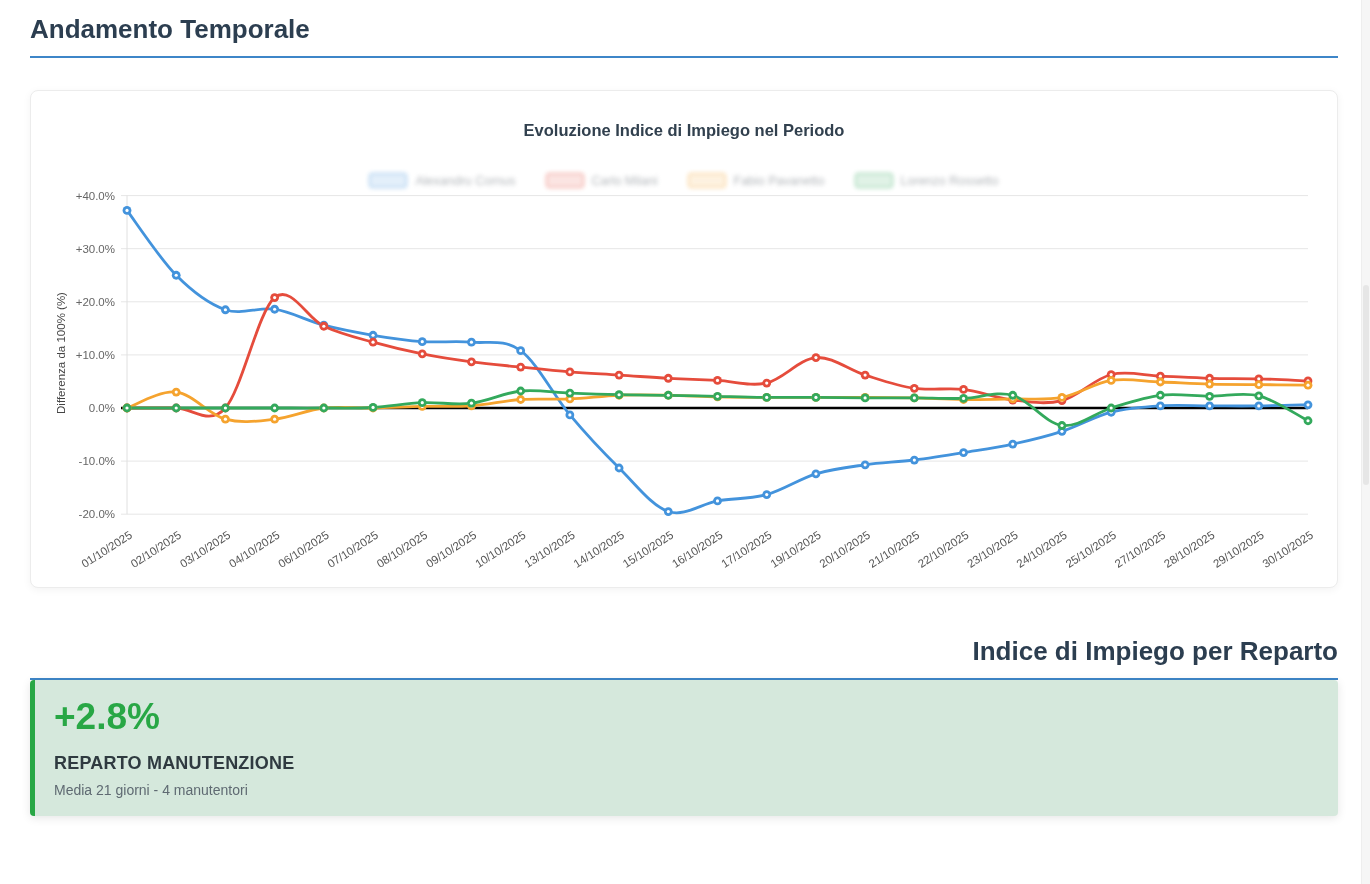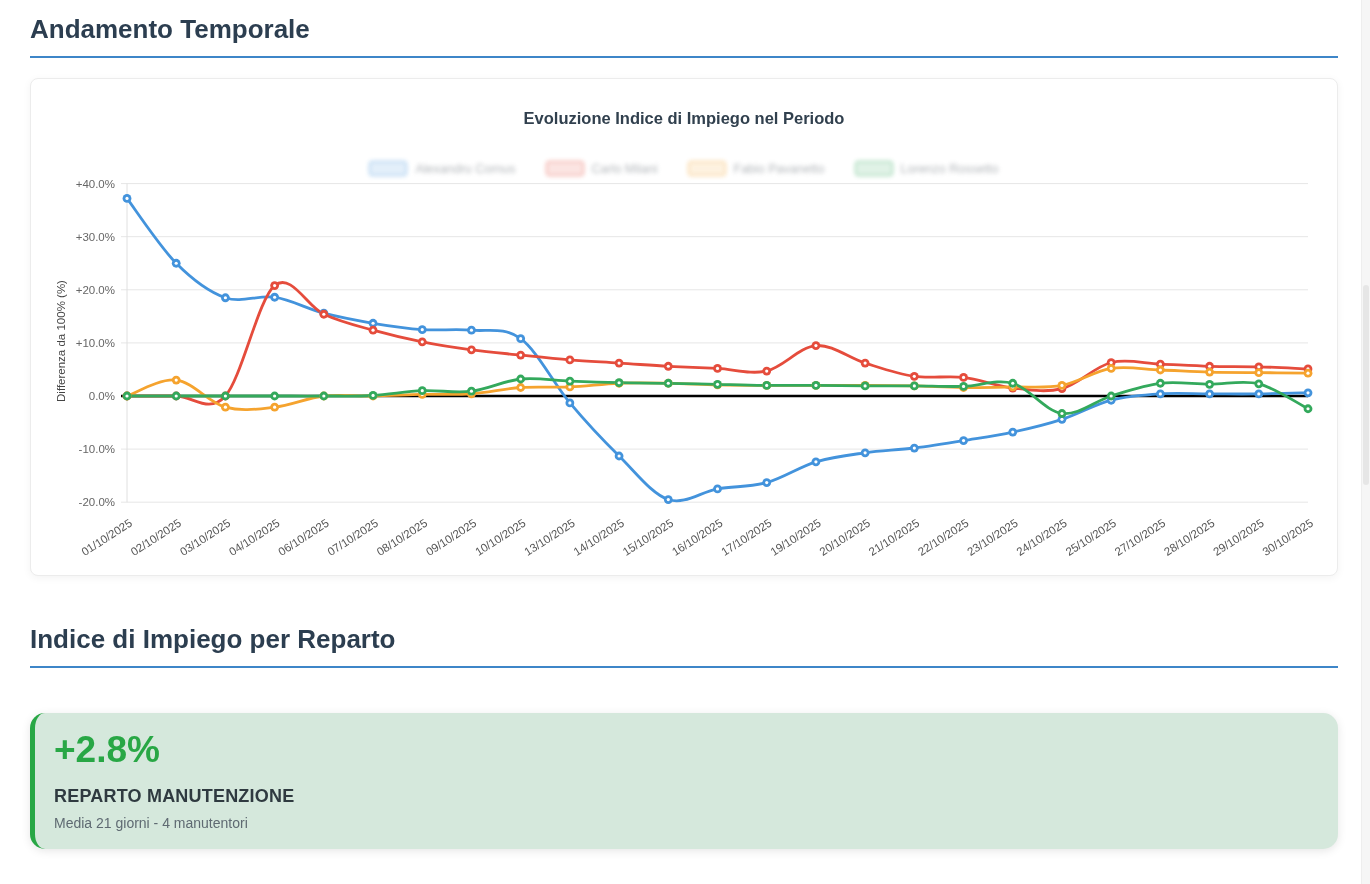--- a/index.html
+++ b/index.html
@@ -5,42 +5,42 @@
   html,body{margin:0;padding:0;}
   body{
     width:1370px;height:884px;background:#ffffff;overflow:hidden;position:relative;
     font-family:"Liberation Sans", sans-serif;
   }
   .container{padding:14px 32px 8px 30px;}
   .section-title{font-size:26px;font-weight:700;color:#2c3e50;margin:0;line-height:1.2;}
   .title-underline{height:2px;background:#3e86c8;margin-top:11px;}
 
   .chart-card{
-    margin-top:20px;position:relative;height:496px;background:#fff;
+    margin-top:32px;position:relative;height:496px;background:#fff;
     border:1px solid #ececec;border-radius:8px;box-shadow:0 2px 8px rgba(0,0,0,.05);
   }
   .chart-title{
     position:absolute;top:30px;left:0;right:0;text-align:center;
     font-size:16.5px;font-weight:700;color:#31404e;
   }
   .legend{
     position:absolute;top:82px;left:0;right:0;
     display:flex;justify-content:center;align-items:center;gap:30px;
   }
   .legend-item{display:flex;align-items:center;gap:8px;cursor:pointer;}
   .legend-swatch{width:36px;height:13px;border-radius:3px;border:1.6px solid;filter:blur(2px);opacity:.6;}
   .legend-label{font-size:12.5px;color:#8a9096;filter:blur(2.1px);opacity:.65;white-space:nowrap;}
   svg.plot{position:absolute;left:0;top:0;}
   svg.plot text{font-family:"Liberation Sans", sans-serif;}
 
-  .section-2{margin-top:48px;}
+  .section-2{margin-top:48px;text-align:right;}
 
   .summary-card{
-    margin-top:45px;height:99px;
-    background:#d5e8dc;border-left:5px solid #28a745;border-radius:15px;
+    height:99px;
+    background:#d5e8dc;border-left:5px solid #28a745;border-radius:4px;
     box-shadow:0 2px 10px rgba(0,0,0,.10);
     padding:17px 24px 20px 19px;
   }
   .summary-value{font-size:37px;font-weight:700;color:#28a745;line-height:1.1;}
   .summary-label{margin-top:15px;font-size:18px;font-weight:700;color:#2f3a40;letter-spacing:.2px;}
   .summary-sub{margin-top:8px;font-size:14px;color:#5f6a72;}
 
   .scrollbar-track{position:absolute;right:0;top:0;width:8px;height:884px;background:#f6f6f6;border-left:1px solid #eeeeee;}
   .scrollbar-thumb{position:absolute;right:1px;top:285px;width:6px;height:200px;background:#e6e6e6;border-radius:3px;}
 </style>

